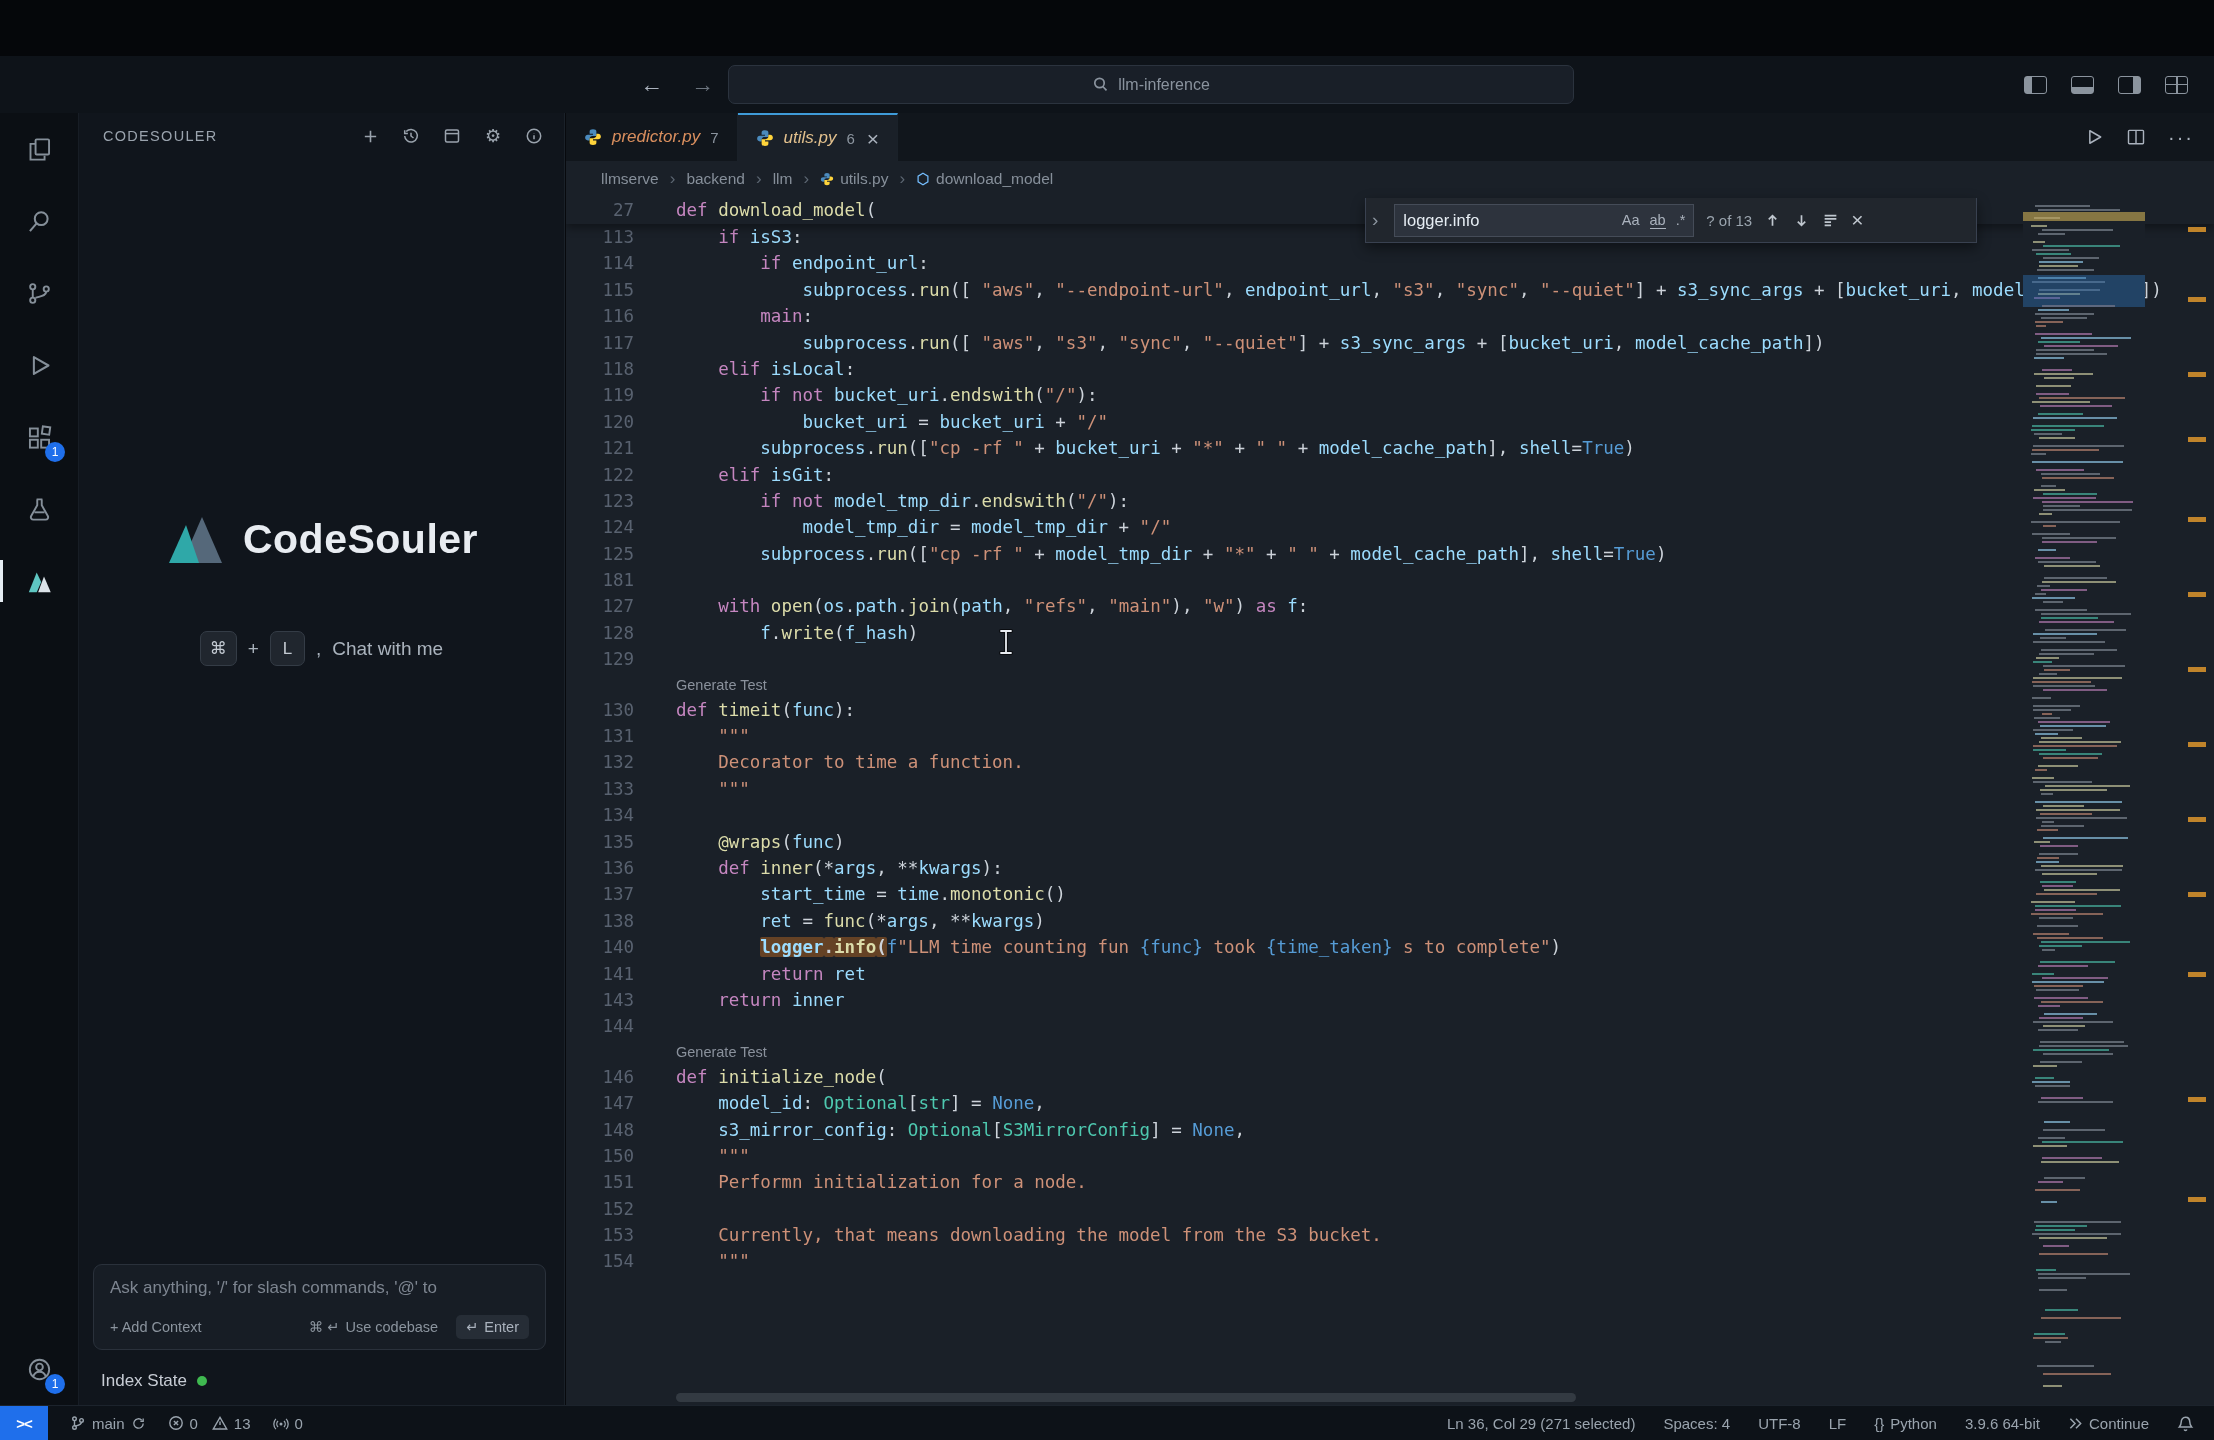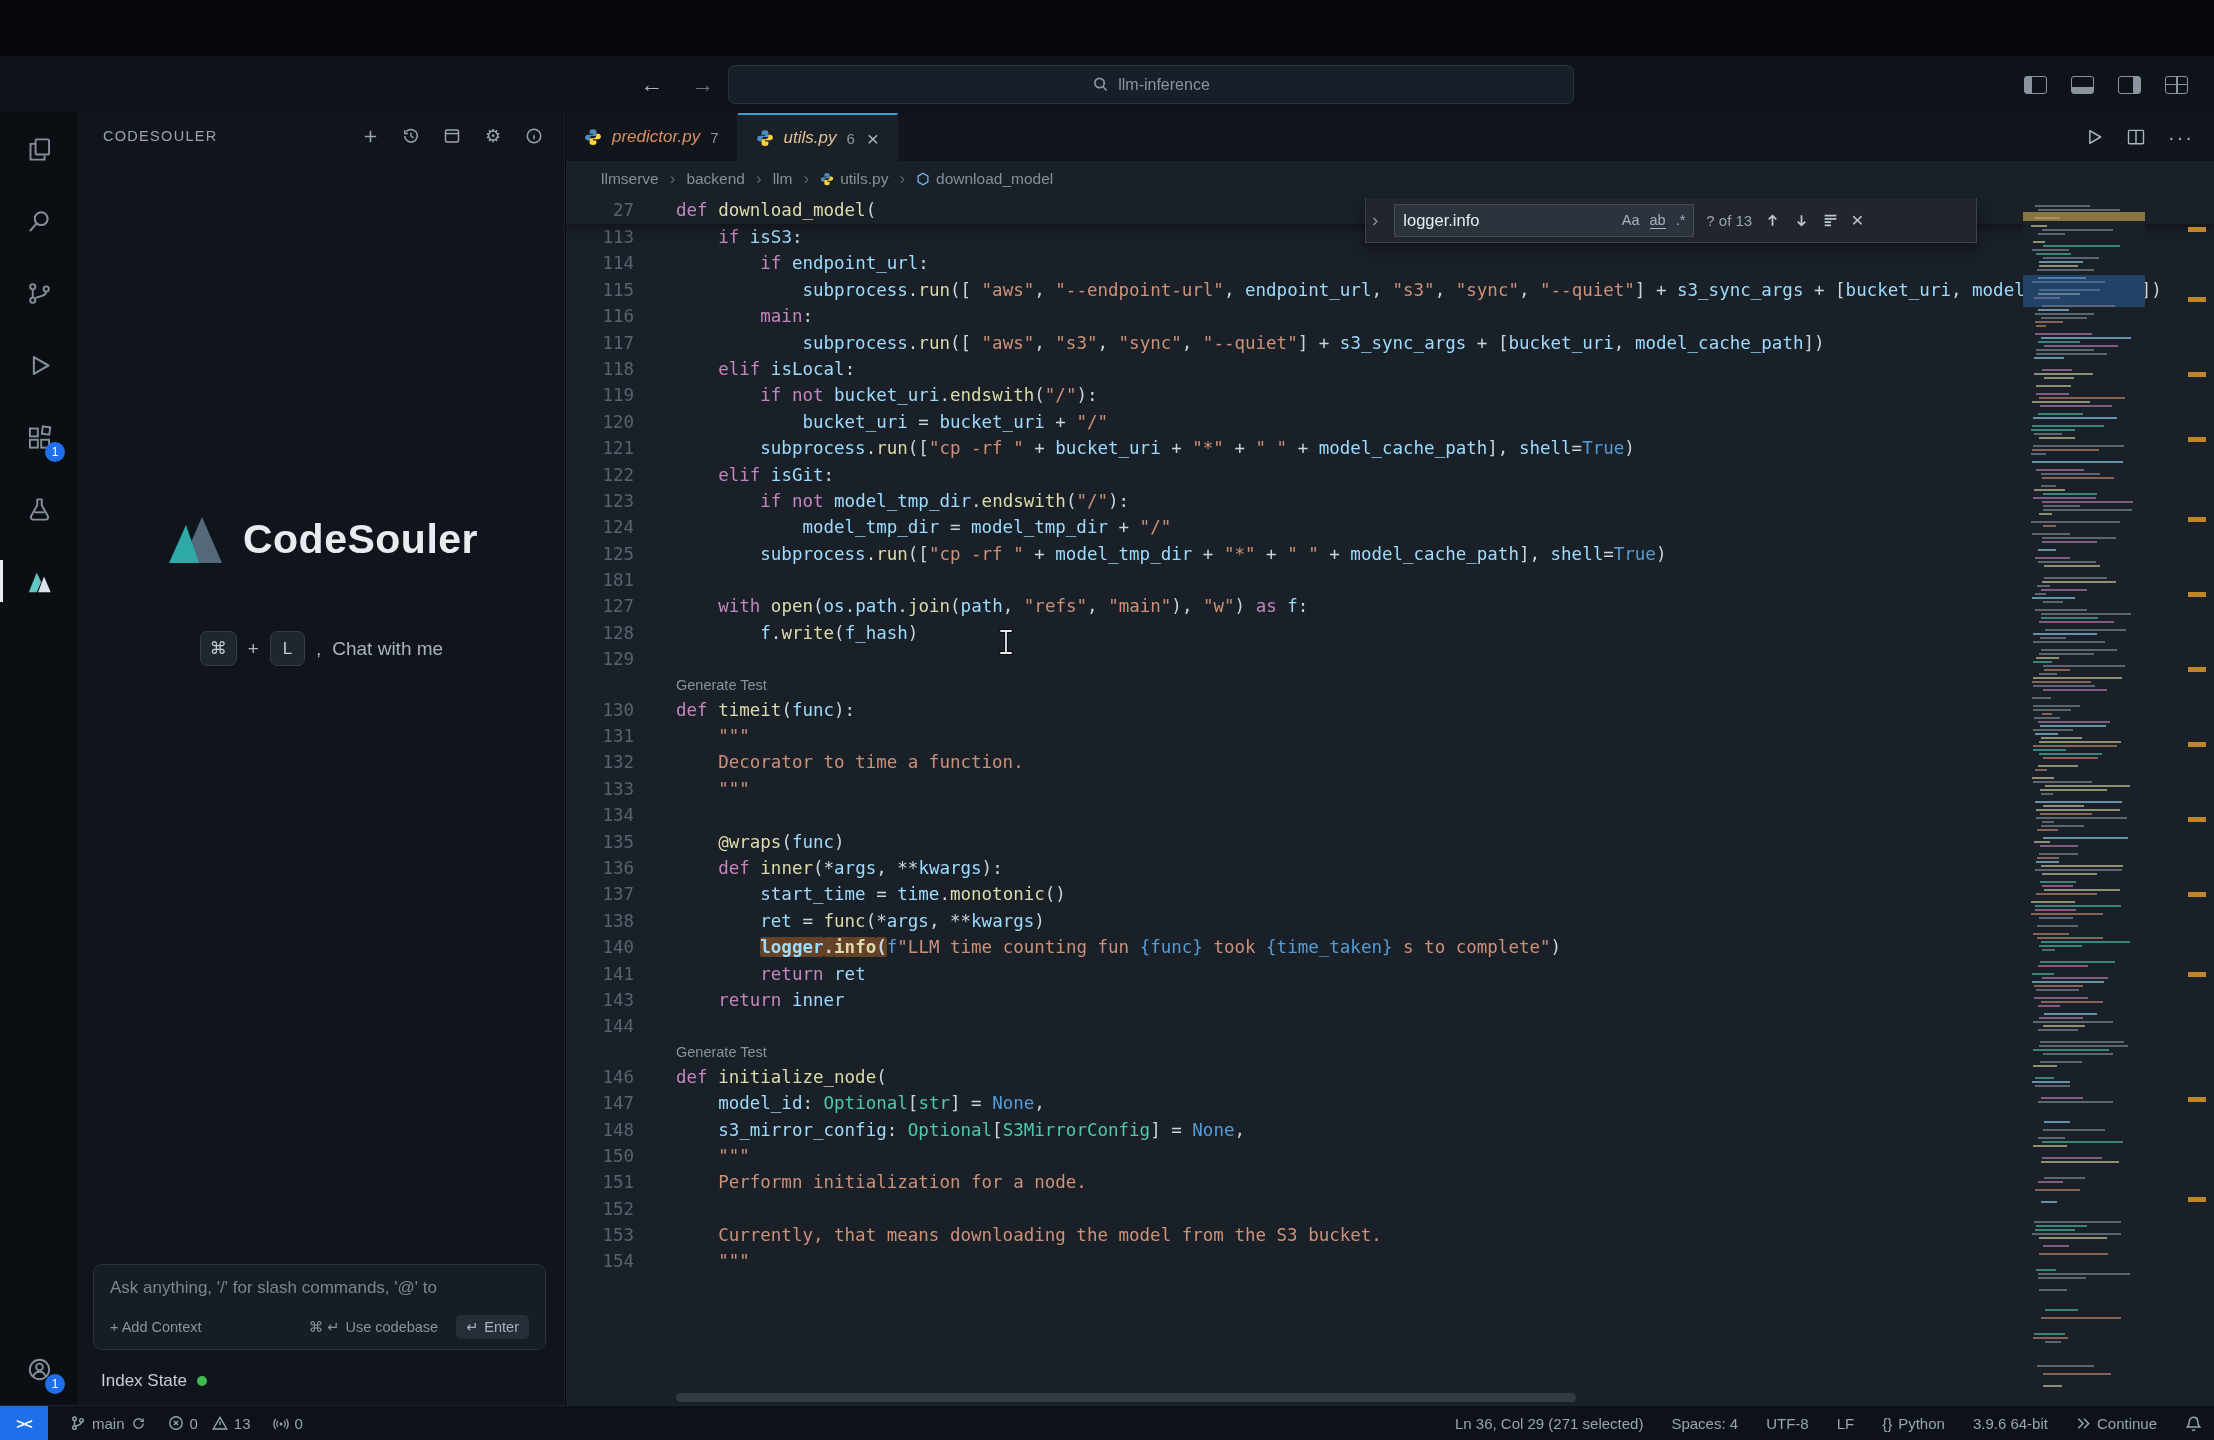--- a/index.html
+++ b/index.html
@@ -91,21 +91,21 @@
   .mm-band-blue{position:absolute;left:0;right:0;top:78px;height:32px;background:rgba(45,110,175,.45);z-index:2;}
   #ruler{position:absolute;top:84px;bottom:0;right:0;width:57px;z-index:6;}
   .tick{position:absolute;right:8px;width:18px;height:5px;background:#c98a2b;opacity:.95;}
   #hscroll{position:absolute;left:110px;bottom:3px;width:900px;height:9px;background:rgba(140,150,160,.22);border-radius:5px;z-index:7;}
 
   
   #statusbar{position:absolute;left:0;right:0;bottom:0;height:35px;background:#0d1218;border-top:1px solid #1c232c;display:flex;align-items:center;font-size:15px;color:#9aa4ae;}
   .remote{width:48px;height:100%;background:#1f6feb;color:#fff;display:flex;align-items:center;justify-content:center;font-size:15px;font-weight:bold;letter-spacing:-1px;cursor:pointer;}
   .sb-left{display:flex;align-items:center;gap:22px;height:100%;}
   .sb-item{display:flex;align-items:center;gap:6px;white-space:nowrap;cursor:pointer;}
-  .sb-right{margin-left:auto;display:flex;align-items:center;gap:28px;padding-right:12px;height:100%;}
+  .sb-right{margin-left:auto;display:flex;align-items:center;gap:28px;padding-right:20px;height:100%;}
 
   
   #mouse-cursor{position:absolute;left:998px;top:628px;z-index:60;}
 </style>
 </head>
 <body>
 
 <div id="top-strip"></div>
 
 <div id="titlebar">

